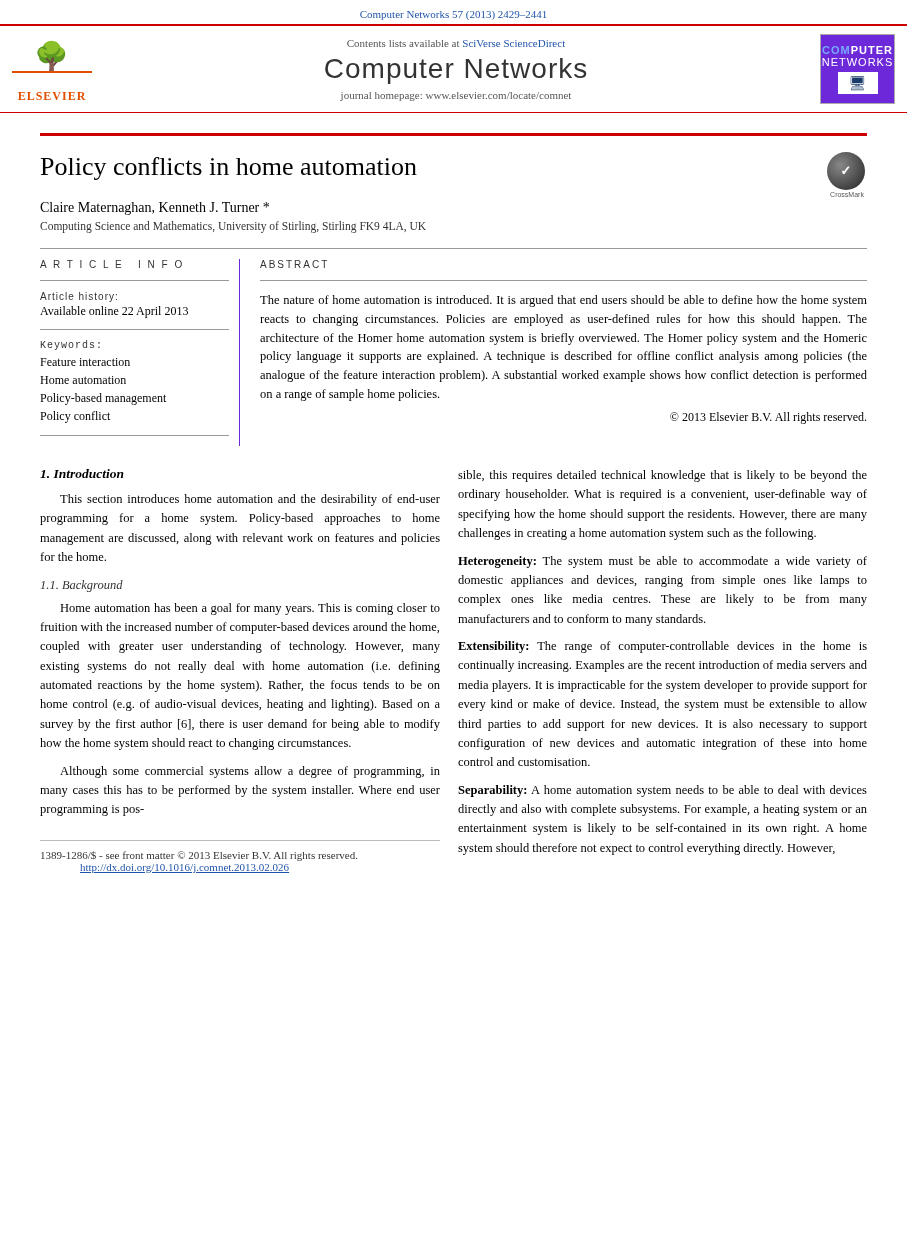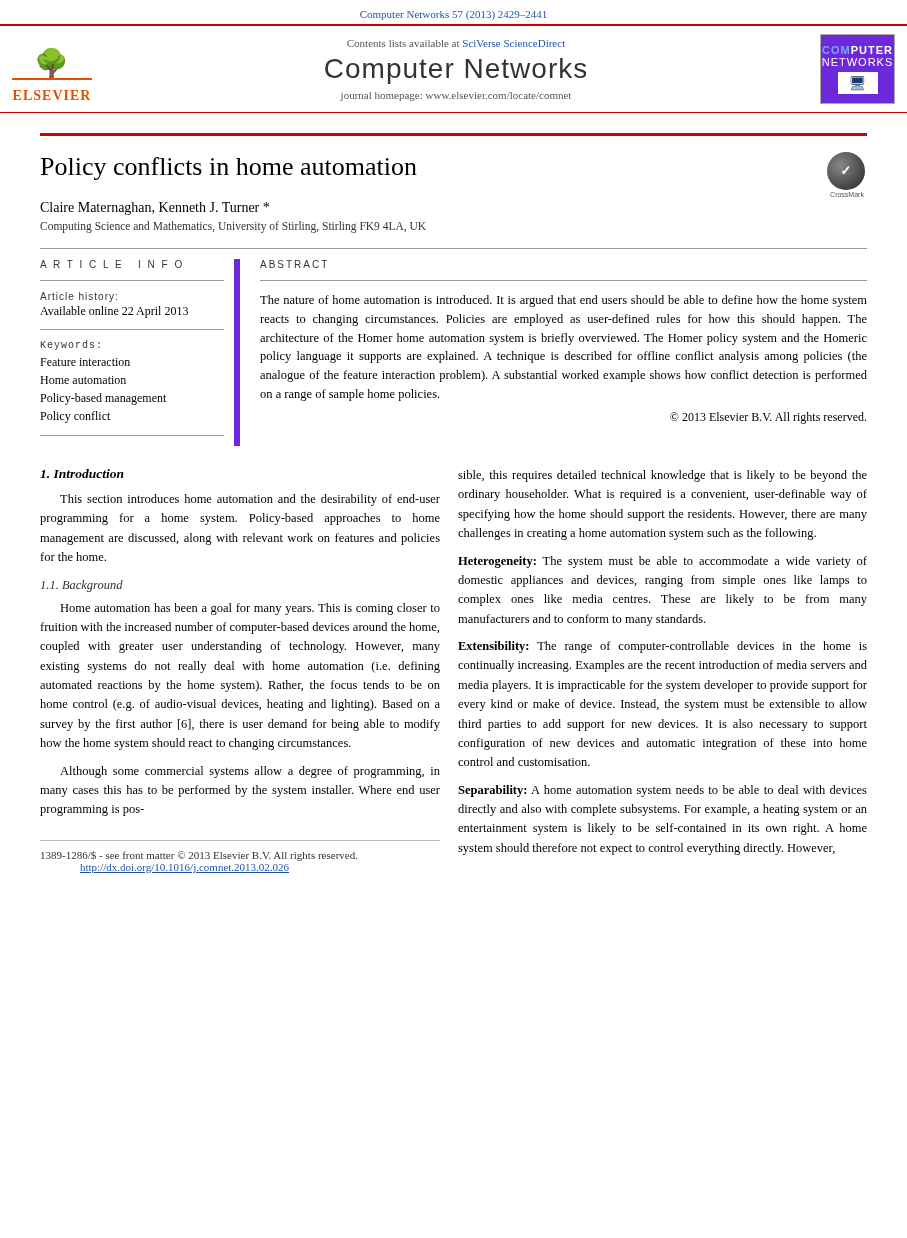--- a/index.html
+++ b/index.html
@@ -33,26 +33,26 @@
     .elsevier-logo-img {
       width: 80px;
       height: 70px;
       background: #fff;
       display: flex;
       flex-direction: column;
       align-items: center;
       justify-content: flex-end;
     }
     .elsevier-text {
-      font-size: 14px;
+      font-size: 12px;
       font-weight: bold;
       color: #e05000;
       letter-spacing: 1px;
       border-top: 2px solid #e05000;
-      padding-top: 8px;
+      padding-top: 16px;
       width: 100%;
       text-align: center;
     }
     .elsevier-tree {
       font-size: 28px;
       color: #2a6e2a;
       line-height: 1;
     }
     .journal-center {
       flex: 1;
@@ -175,21 +175,21 @@
     }
     .two-col {
       display: flex;
       gap: 20px;
       margin-top: 10px;
     }
     .left-col {
       width: 200px;
       flex-shrink: 0;
       padding-right: 10px;
-      border-right: 6px solid #6d28d9;
+      border-right: 1px solid #6d28d9;
     }
     .right-col {
       flex: 1;
     }
     .section-label {
       font-size: 10px;
       letter-spacing: 2px;
       text-transform: uppercase;
       color: #333;
       font-family: Arial, sans-serif;

